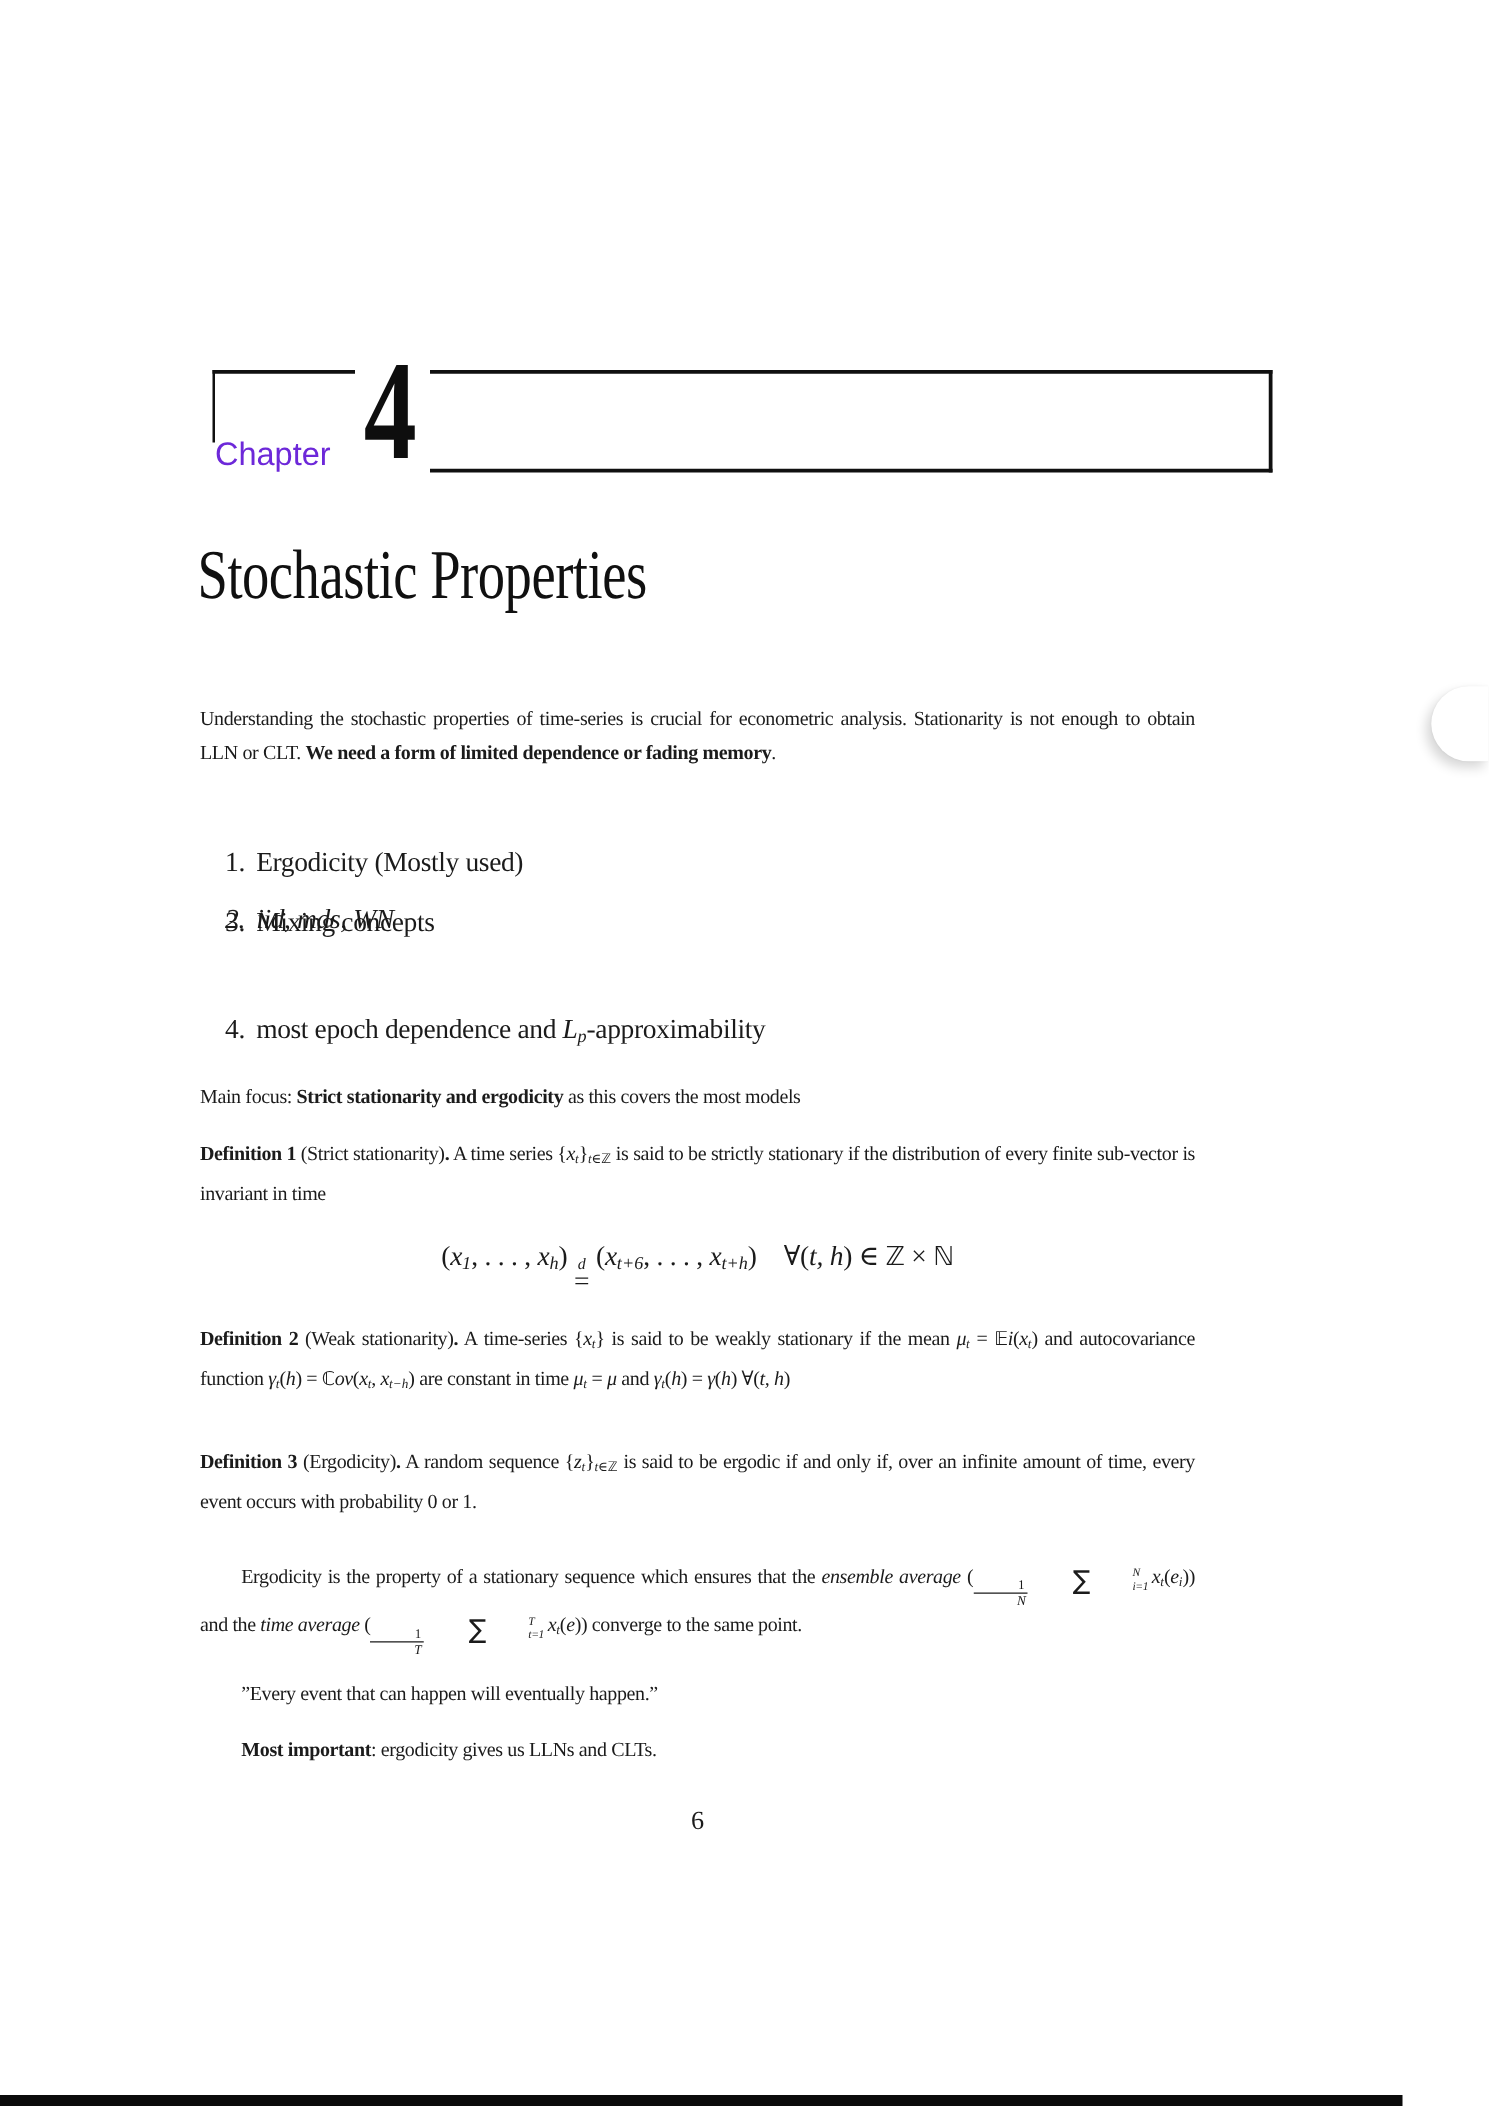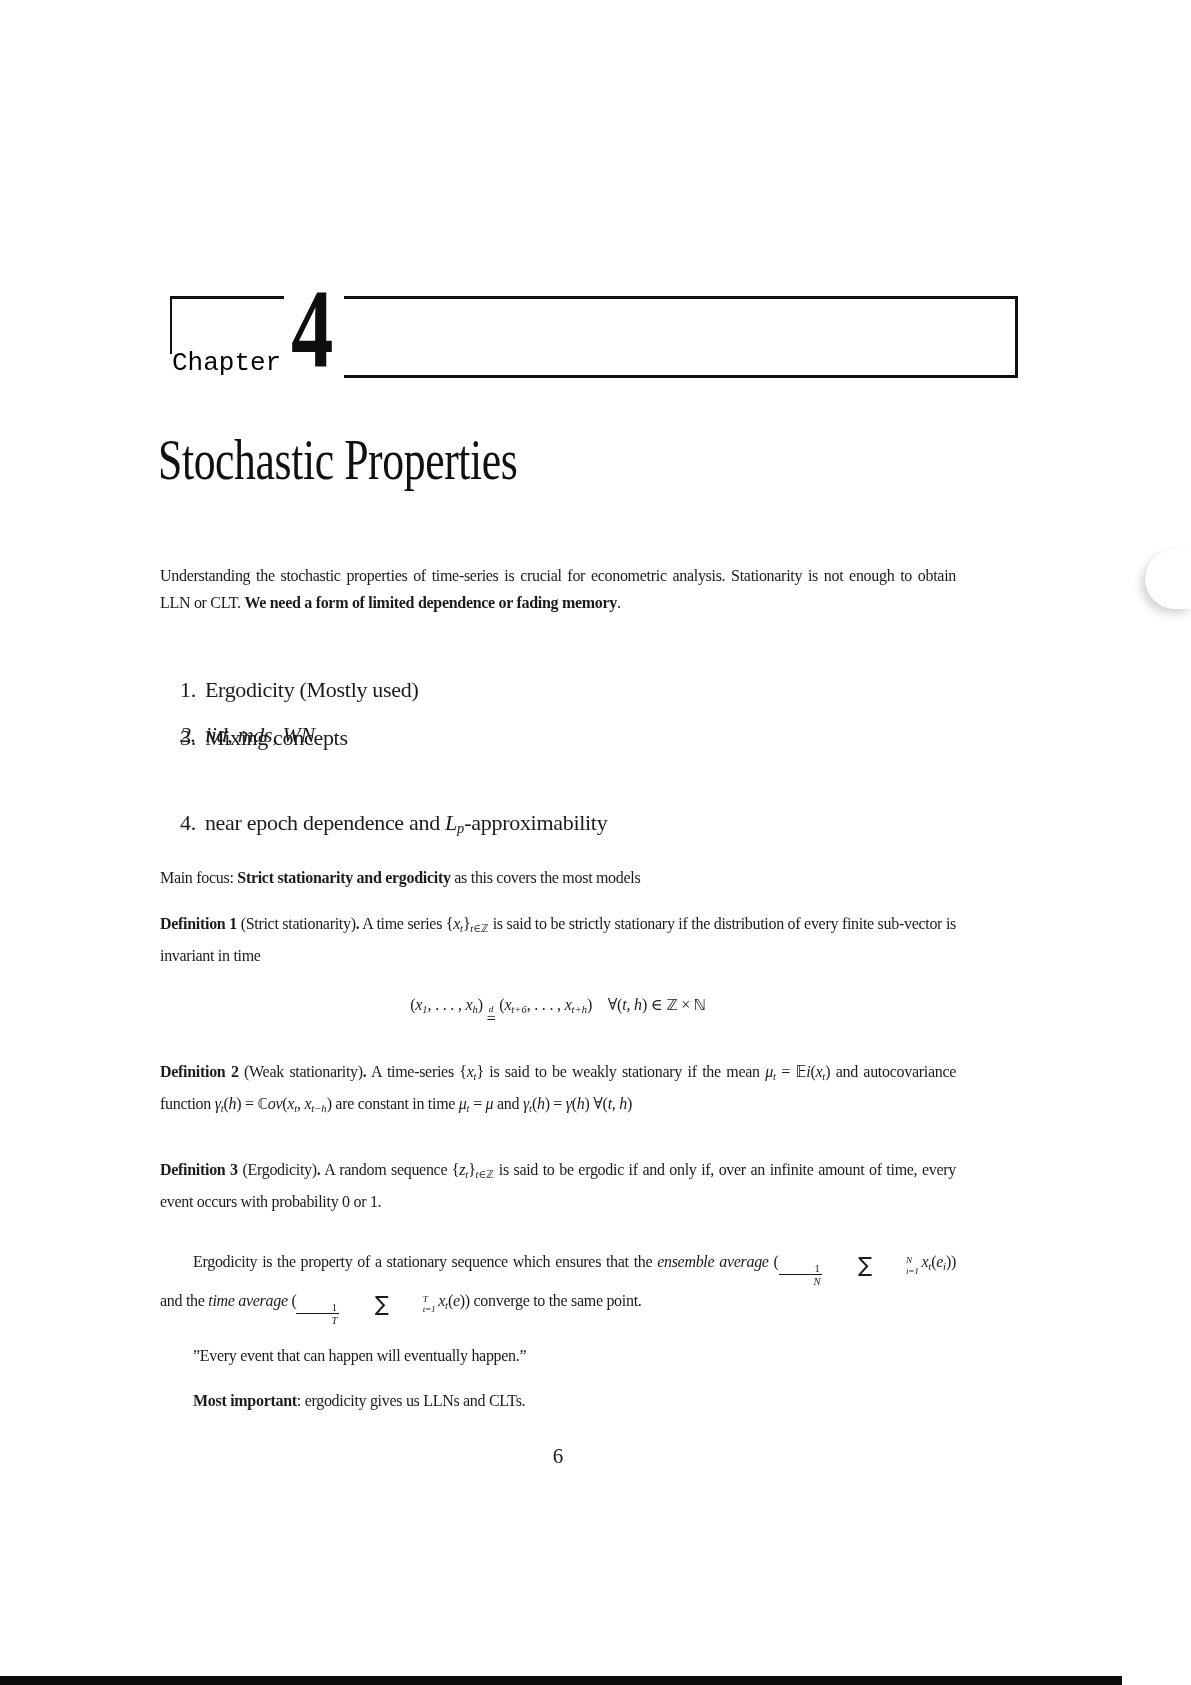--- a/index.html
+++ b/index.html
@@ -6,36 +6,36 @@
   body{width:1191px;height:1685px;position:relative;overflow:hidden;
        font-family:"Liberation Serif","DejaVu Serif","DejaVu Sans",serif;color:#1b1b1b;}
   .abs{position:absolute;}
   
   .rule{position:absolute;background:#101010;}
   .rule-top-a{left:170px;top:296px;width:114px;height:3px;}
   .rule-top-b{left:344px;top:296px;width:674px;height:3px;}
   .rule-right{left:1015px;top:296px;width:3px;height:82px;}
   .rule-bottom{left:344px;top:375px;width:674px;height:3px;}
   .rule-left{left:170px;top:296px;width:2px;height:58px;}
-  .chapter-label{left:172px;top:350px;font-family:Liberation Mono, monospace;
-                 font-size:26px;line-height:1;color:#000000;text-align:right;}
+  .chapter-label{left:172px;top:350px;font-family:Liberation Sans, sans-serif;
+                 font-size:26px;line-height:1;color:#6d28d9;text-align:right;}
   .chapter-number{left:291px;top:272px;font-size:113px;line-height:1;font-weight:700;
                   transform:scaleX(.75);transform-origin:left top;color:#0e0e0e;}
   
   .doc-title{left:158px;top:430px;font-size:56px;line-height:1.1;font-weight:400;
              letter-spacing:-.5px;transform:scaleX(.78);transform-origin:left top;
              margin:0;color:#101010;white-space:nowrap;}
   
   .para{left:160px;width:796px;font-size:16px;line-height:27.4px;letter-spacing:-.3px;
         text-align:justify;margin:0;}
   .nojust{text-align:left;}
   .indent{text-indent:33px;}
   .list-row{left:180px;width:780px;font-size:22px;line-height:27px;letter-spacing:-.3px;}
   .list-num{display:inline-block;margin-right:9px;}
-  .eq{left:160px;width:796px;font-size:16px;line-height:30px;text-align:center;letter-spacing:-.2px;}
+  .eq{left:160px;width:796px;font-size:22px;line-height:30px;text-align:center;letter-spacing:-.2px;}
   .pagenum{left:160px;width:796px;font-size:21px;text-align:center;}
   
   .seg-r{}
   .seg-b{font-weight:700;}
   .seg-i{font-style:italic;}
   .seg-m{font-style:italic;}
   .seg-sub{font-style:italic;font-size:.66em;vertical-align:-.24em;letter-spacing:0;}
   .seg-bb{font-family:"DejaVu Sans","DejaVu Serif",sans-serif;font-size:.95em;}
   .seg-stack{display:inline-flex;flex-direction:column;align-items:center;line-height:1;
              vertical-align:-.12em;}
@@ -71,21 +71,21 @@
 <div class="abs list-row" style="top:676px;">
   <span class="list-num">1.</span><span><span class="seg-r">Ergodicity (Mostly used)</span></span>
 </div>
 <div class="abs list-row" style="top:721px;font-style:italic;">
   <span class="list-num">2.</span><span><span class="seg-r">iid, mds, WN</span></span>
 </div>
 <div class="abs list-row" style="top:724px;">
   <span class="list-num">3.</span><span><span class="seg-r">Mixing concepts</span></span>
 </div>
 <div class="abs list-row" style="top:809px;">
-  <span class="list-num">4.</span><span><span class="seg-r">near epoch dependence and </span><span class="seg-m">L</span><span class="seg-sub">p</span><span class="seg-r">-approximability</span></span>
+  <span class="list-num">4.</span><span><span class="seg-r">most epoch dependence and </span><span class="seg-m">L</span><span class="seg-sub">p</span><span class="seg-r">-approximability</span></span>
 </div>
 
 <p class="abs para nojust" style="top:864px;"><span class="seg-r">Main focus: </span><span class="seg-b">Strict stationarity and ergodicity</span><span class="seg-r"> as this covers the most models</span></p>
 
 <p class="abs para" style="top:910px;"><span class="seg-b">Definition 1</span><span class="seg-r"> (Strict stationarity)</span><span class="seg-b">.</span><span class="seg-r"> A time series {</span><span class="seg-m">x</span><span class="seg-sub">t</span><span class="seg-r">}</span><span class="seg-sub">t∈ℤ</span><span class="seg-r"> is said to be strictly stationary if the distribution of every finite sub-vector is invariant in time</span></p>
 
 <div class="abs eq" style="top:990px;"><span class="seg-r">(</span><span class="seg-m">x</span><span class="seg-sub">1</span><span class="seg-r">, . . . , </span><span class="seg-m">x</span><span class="seg-sub">h</span><span class="seg-r">) </span><span class="seg-stack">
       <span class="st-top">d</span>
       <span class="st-bot">=</span>
     </span><span class="seg-r"> (</span><span class="seg-m">x</span><span class="seg-sub">t+6</span><span class="seg-r">, . . . , </span><span class="seg-m">x</span><span class="seg-sub">t+h</span><span class="seg-r">)  ∀(</span><span class="seg-m">t, h</span><span class="seg-r">) ∈ </span><span class="seg-bb">ℤ</span><span class="seg-r"> × </span><span class="seg-bb">ℕ</span></div>

